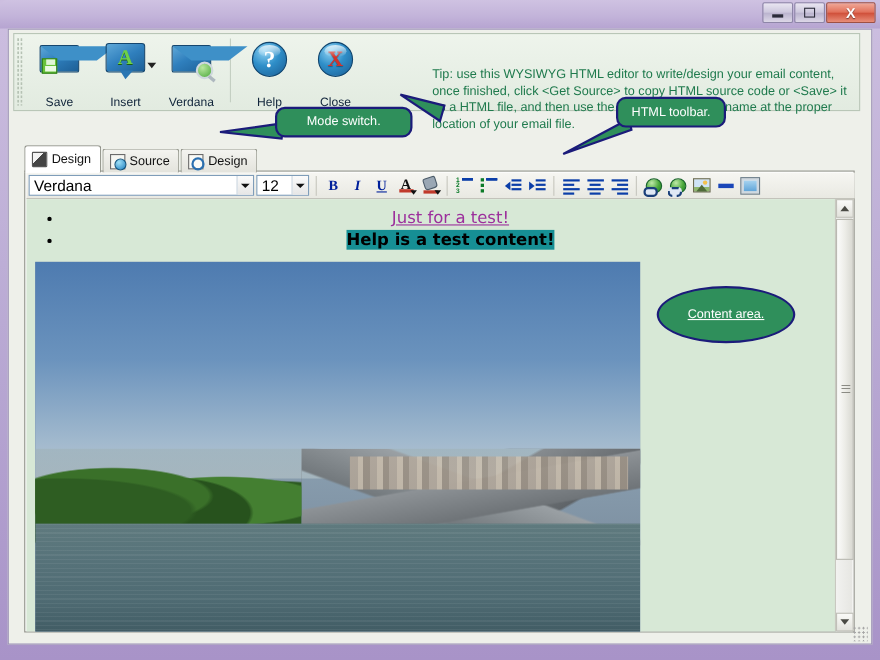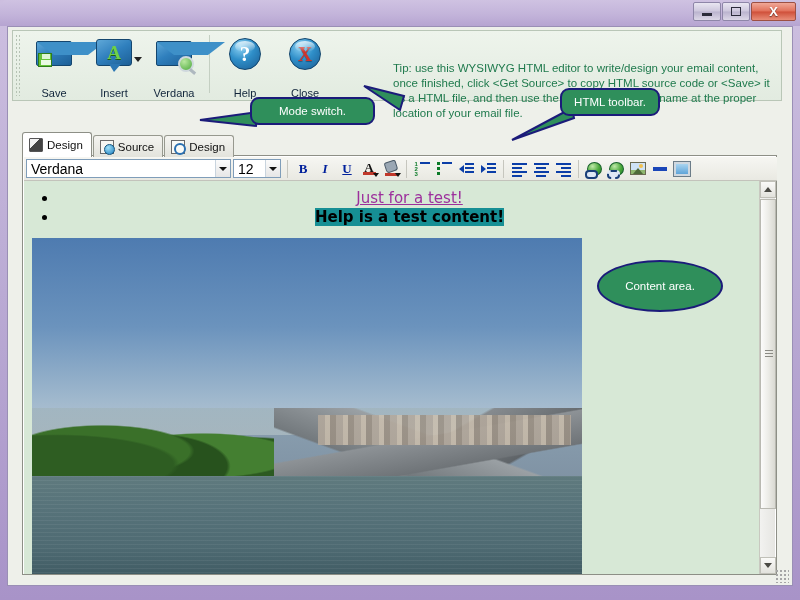--- a/index.html
+++ b/index.html
@@ -308,21 +308,21 @@
   #grip { position: absolute; right: 3px; bottom: 2px; width: 14px; height: 14px;
     background-image: radial-gradient(circle, #a6a6a6 1px, transparent 1px);
     background-size: 4px 4px; }
 
   
   .callout {
     position: absolute; background: #2f8f5b; border: 2px solid #1b1b7a;
     color: #fff; font-size: 11.5px; display: flex; align-items: center; justify-content: center;
     border-radius: 9px; z-index: 30; text-align: center;
   }
-  .callout.oval { border-radius: 50%; }
+  .callout.oval { border-radius: 50%; text-decoration: underline; }
   .tail { position: absolute; z-index: 29; }
   .tail svg { display: block; }
 </style>
 </head>
 <body>
 
 <div id="window">
 
   <div id="titlebar">
     <div id="winbtns">

